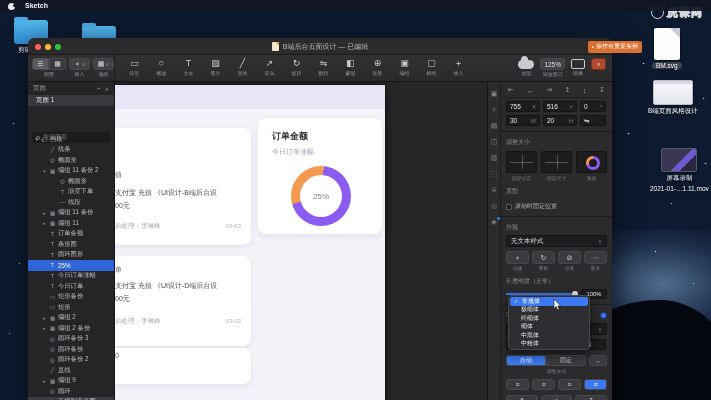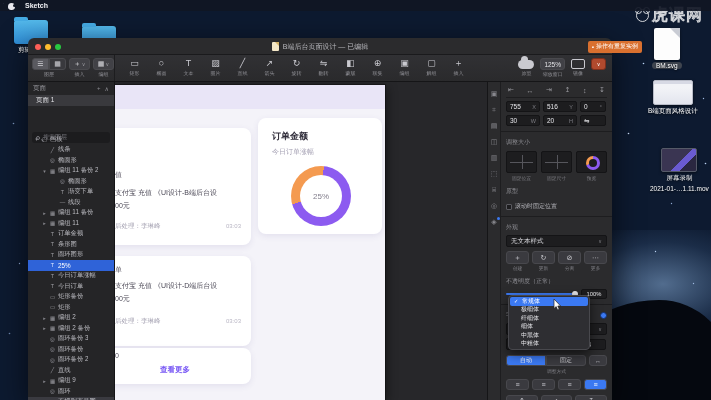--- a/index.html
+++ b/index.html
@@ -42,21 +42,21 @@
   .dt-label.sel{background:#3f454f;border-radius:4px;padding:0 4px;}
   .file-svg{width:26px;height:32px;background:#fdfdfd;border-radius:2px;position:relative;box-shadow:0 1px 3px rgba(0,0,0,.5);}
   .file-svg:before{content:"";position:absolute;right:0;top:0;border:5px solid #c9ccd4;border-left-color:transparent;border-bottom-color:transparent;}
   .thumb-page{width:40px;height:25px;background:linear-gradient(180deg,#f2f3f7 30%,#e3e5ee);border:1px solid #b9bcc8;border-radius:2px;
     box-shadow:inset 0 3px 0 #d7d9e4,0 1px 3px rgba(0,0,0,.5);}
   .thumb-video{width:36px;height:24px;background:linear-gradient(135deg,#3a3552 0 55%,#6a5bd0 55% 70%,#2a2740 70%);border:1px solid #555a68;border-radius:2px;box-shadow:0 1px 3px rgba(0,0,0,.5);}
   .watermark{position:absolute;right:8px;top:5px;display:flex;align-items:center;gap:3px;z-index:6;opacity:.9;}
   .wm-logo{width:13px;height:13px;border:1.4px solid rgba(255,255,255,.9);border-radius:50%;position:relative;}
   .wm-logo:before,.wm-logo:after{content:"";position:absolute;top:-3px;width:5px;height:5px;border:1.4px solid rgba(255,255,255,.9);border-radius:50%;background:transparent;}
   .wm-logo:before{left:-2px;} .wm-logo:after{right:-2px;}
-  .wm-text{font-size:16px;font-weight:normal;letter-spacing:1px;color:transparent;-webkit-text-stroke:1px rgba(255,255,255,.92);}
+  .wm-text{font-size:11px;font-weight:bold;letter-spacing:1px;color:transparent;-webkit-text-stroke:1px rgba(255,255,255,.92);}
 
   
   .window{position:absolute;left:28px;top:38px;width:584px;height:362px;z-index:10;border-radius:6px 6px 0 0;
     box-shadow:0 8px 30px rgba(0,0,0,.6);}
   .titlebar{position:absolute;left:0;top:0;width:100%;height:17px;background:#2b2b2d;border-bottom:1px solid #1a1a1c;border-radius:6px 6px 0 0;}
   .tl{position:absolute;top:5.5px;width:6px;height:6px;border-radius:50%;}
   .tl.r{left:7px;background:#ff5f57;} .tl.y{left:17px;background:#febc2e;} .tl.g{left:27px;background:#28c840;}
   .title-wrap{position:absolute;left:0;right:0;top:0;height:17px;display:flex;align-items:center;justify-content:center;gap:4px;}
   .doc-ico{width:7px;height:9px;background:#f5e8c8;border-radius:1px;position:relative;}
   .doc-ico:before{content:"";position:absolute;right:0;top:0;border:2px solid #d4b36a;border-left-color:transparent;border-bottom-color:transparent;}
@@ -529,21 +529,20 @@
           <div class="tx-main" style="top:23px;">
             <div>支付宝 充值 《UI设计-D端后台设</div>
             <div>00元</div>
           </div>
           <span class="tx-handler" style="top:61px;">后处理：李琳峰</span>
           <span class="tx-time" style="top:62px;">03:03</span>
         </div>
 
         <div class="card card3">
           <span class="frag" style="top:4px;">0</span>
-          <span class="more-link" style="top:17px;">查看更多</span>
         </div>
 
         <div class="card order-card">
           <span class="oc-title">订单金额</span>
           <span class="oc-sub">今日订单涨幅</span>
           <div class="donut">
             <div class="hole">
               <span class="pct">25%</span>
             </div>
           </div>

